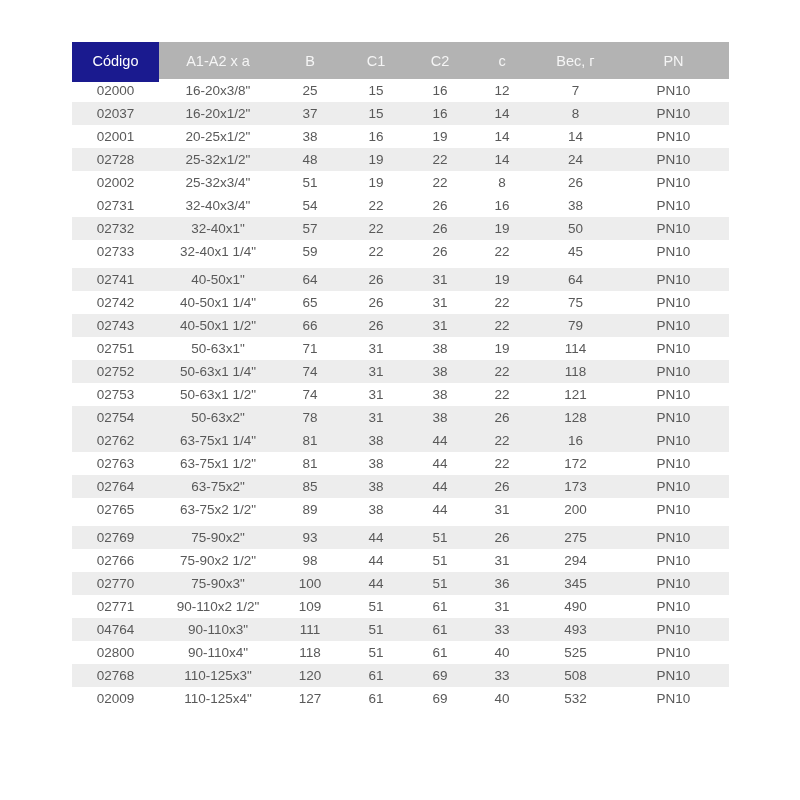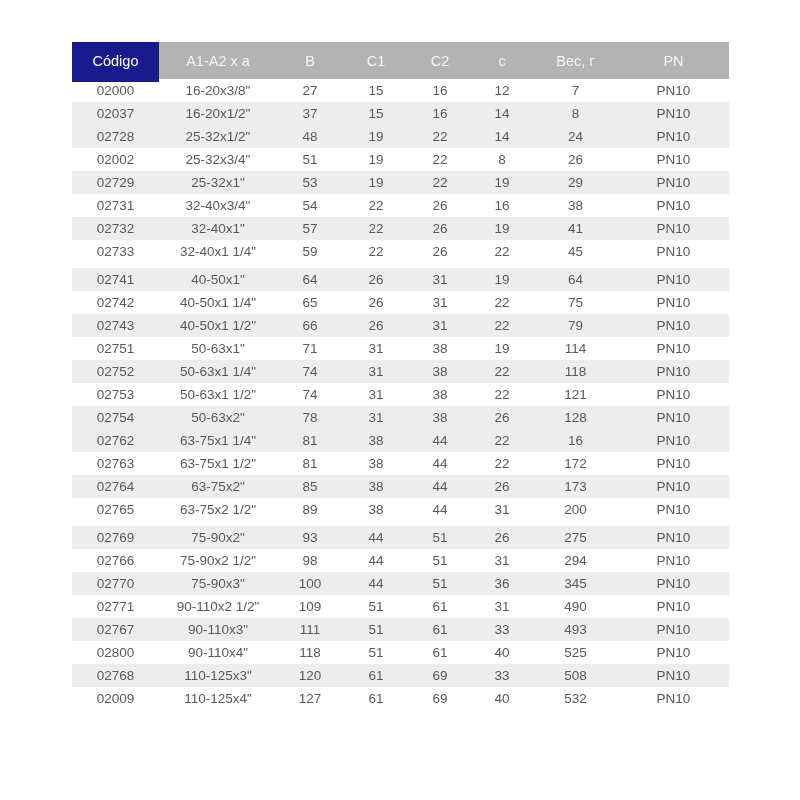--- a/index.html
+++ b/index.html
@@ -91,85 +91,85 @@
           <th class="col-4">C2</th>
           <th class="col-5">c</th>
           <th class="col-6">Вес, г</th>
           <th class="col-7">PN</th>
         </tr>
     </thead>
     <tbody id="table-body">
         <tr>
           <td class="col-0">02000</td>
           <td class="col-1">16-20x3/8"</td>
-          <td class="col-2">27</td>
+          <td class="col-2">25</td>
           <td class="col-3">15</td>
           <td class="col-4">16</td>
           <td class="col-5">12</td>
           <td class="col-6">7</td>
           <td class="col-7">PN10</td>
         </tr>
         <tr class="stripe">
           <td class="col-0">02037</td>
           <td class="col-1">16-20x1/2"</td>
           <td class="col-2">37</td>
           <td class="col-3">15</td>
           <td class="col-4">16</td>
           <td class="col-5">14</td>
           <td class="col-6">8</td>
           <td class="col-7">PN10</td>
         </tr>
+        <tr>
+          <td class="col-0">02001</td>
+          <td class="col-1">20-25x1/2"</td>
+          <td class="col-2">38</td>
+          <td class="col-3">16</td>
+          <td class="col-4">19</td>
+          <td class="col-5">14</td>
+          <td class="col-6">14</td>
+          <td class="col-7">PN10</td>
+        </tr>
         <tr class="stripe">
           <td class="col-0">02728</td>
           <td class="col-1">25-32x1/2"</td>
           <td class="col-2">48</td>
           <td class="col-3">19</td>
           <td class="col-4">22</td>
           <td class="col-5">14</td>
           <td class="col-6">24</td>
           <td class="col-7">PN10</td>
         </tr>
         <tr>
           <td class="col-0">02002</td>
           <td class="col-1">25-32x3/4"</td>
           <td class="col-2">51</td>
           <td class="col-3">19</td>
           <td class="col-4">22</td>
           <td class="col-5">8</td>
           <td class="col-6">26</td>
           <td class="col-7">PN10</td>
         </tr>
-        <tr class="stripe">
-          <td class="col-0">02729</td>
-          <td class="col-1">25-32x1"</td>
-          <td class="col-2">53</td>
-          <td class="col-3">19</td>
-          <td class="col-4">22</td>
-          <td class="col-5">19</td>
-          <td class="col-6">29</td>
-          <td class="col-7">PN10</td>
-        </tr>
         <tr>
           <td class="col-0">02731</td>
           <td class="col-1">32-40x3/4"</td>
           <td class="col-2">54</td>
           <td class="col-3">22</td>
           <td class="col-4">26</td>
           <td class="col-5">16</td>
           <td class="col-6">38</td>
           <td class="col-7">PN10</td>
         </tr>
         <tr class="stripe">
           <td class="col-0">02732</td>
           <td class="col-1">32-40x1"</td>
           <td class="col-2">57</td>
           <td class="col-3">22</td>
           <td class="col-4">26</td>
           <td class="col-5">19</td>
-          <td class="col-6">41</td>
+          <td class="col-6">50</td>
           <td class="col-7">PN10</td>
         </tr>
         <tr>
           <td class="col-0">02733</td>
           <td class="col-1">32-40x1 1/4"</td>
           <td class="col-2">59</td>
           <td class="col-3">22</td>
           <td class="col-4">26</td>
           <td class="col-5">22</td>
           <td class="col-6">45</td>
@@ -325,21 +325,21 @@
           <td class="col-0">02771</td>
           <td class="col-1">90-110x2 1/2"</td>
           <td class="col-2">109</td>
           <td class="col-3">51</td>
           <td class="col-4">61</td>
           <td class="col-5">31</td>
           <td class="col-6">490</td>
           <td class="col-7">PN10</td>
         </tr>
         <tr class="stripe">
-          <td class="col-0">02767</td>
+          <td class="col-0">04764</td>
           <td class="col-1">90-110x3"</td>
           <td class="col-2">111</td>
           <td class="col-3">51</td>
           <td class="col-4">61</td>
           <td class="col-5">33</td>
           <td class="col-6">493</td>
           <td class="col-7">PN10</td>
         </tr>
         <tr>
           <td class="col-0">02800</td>

